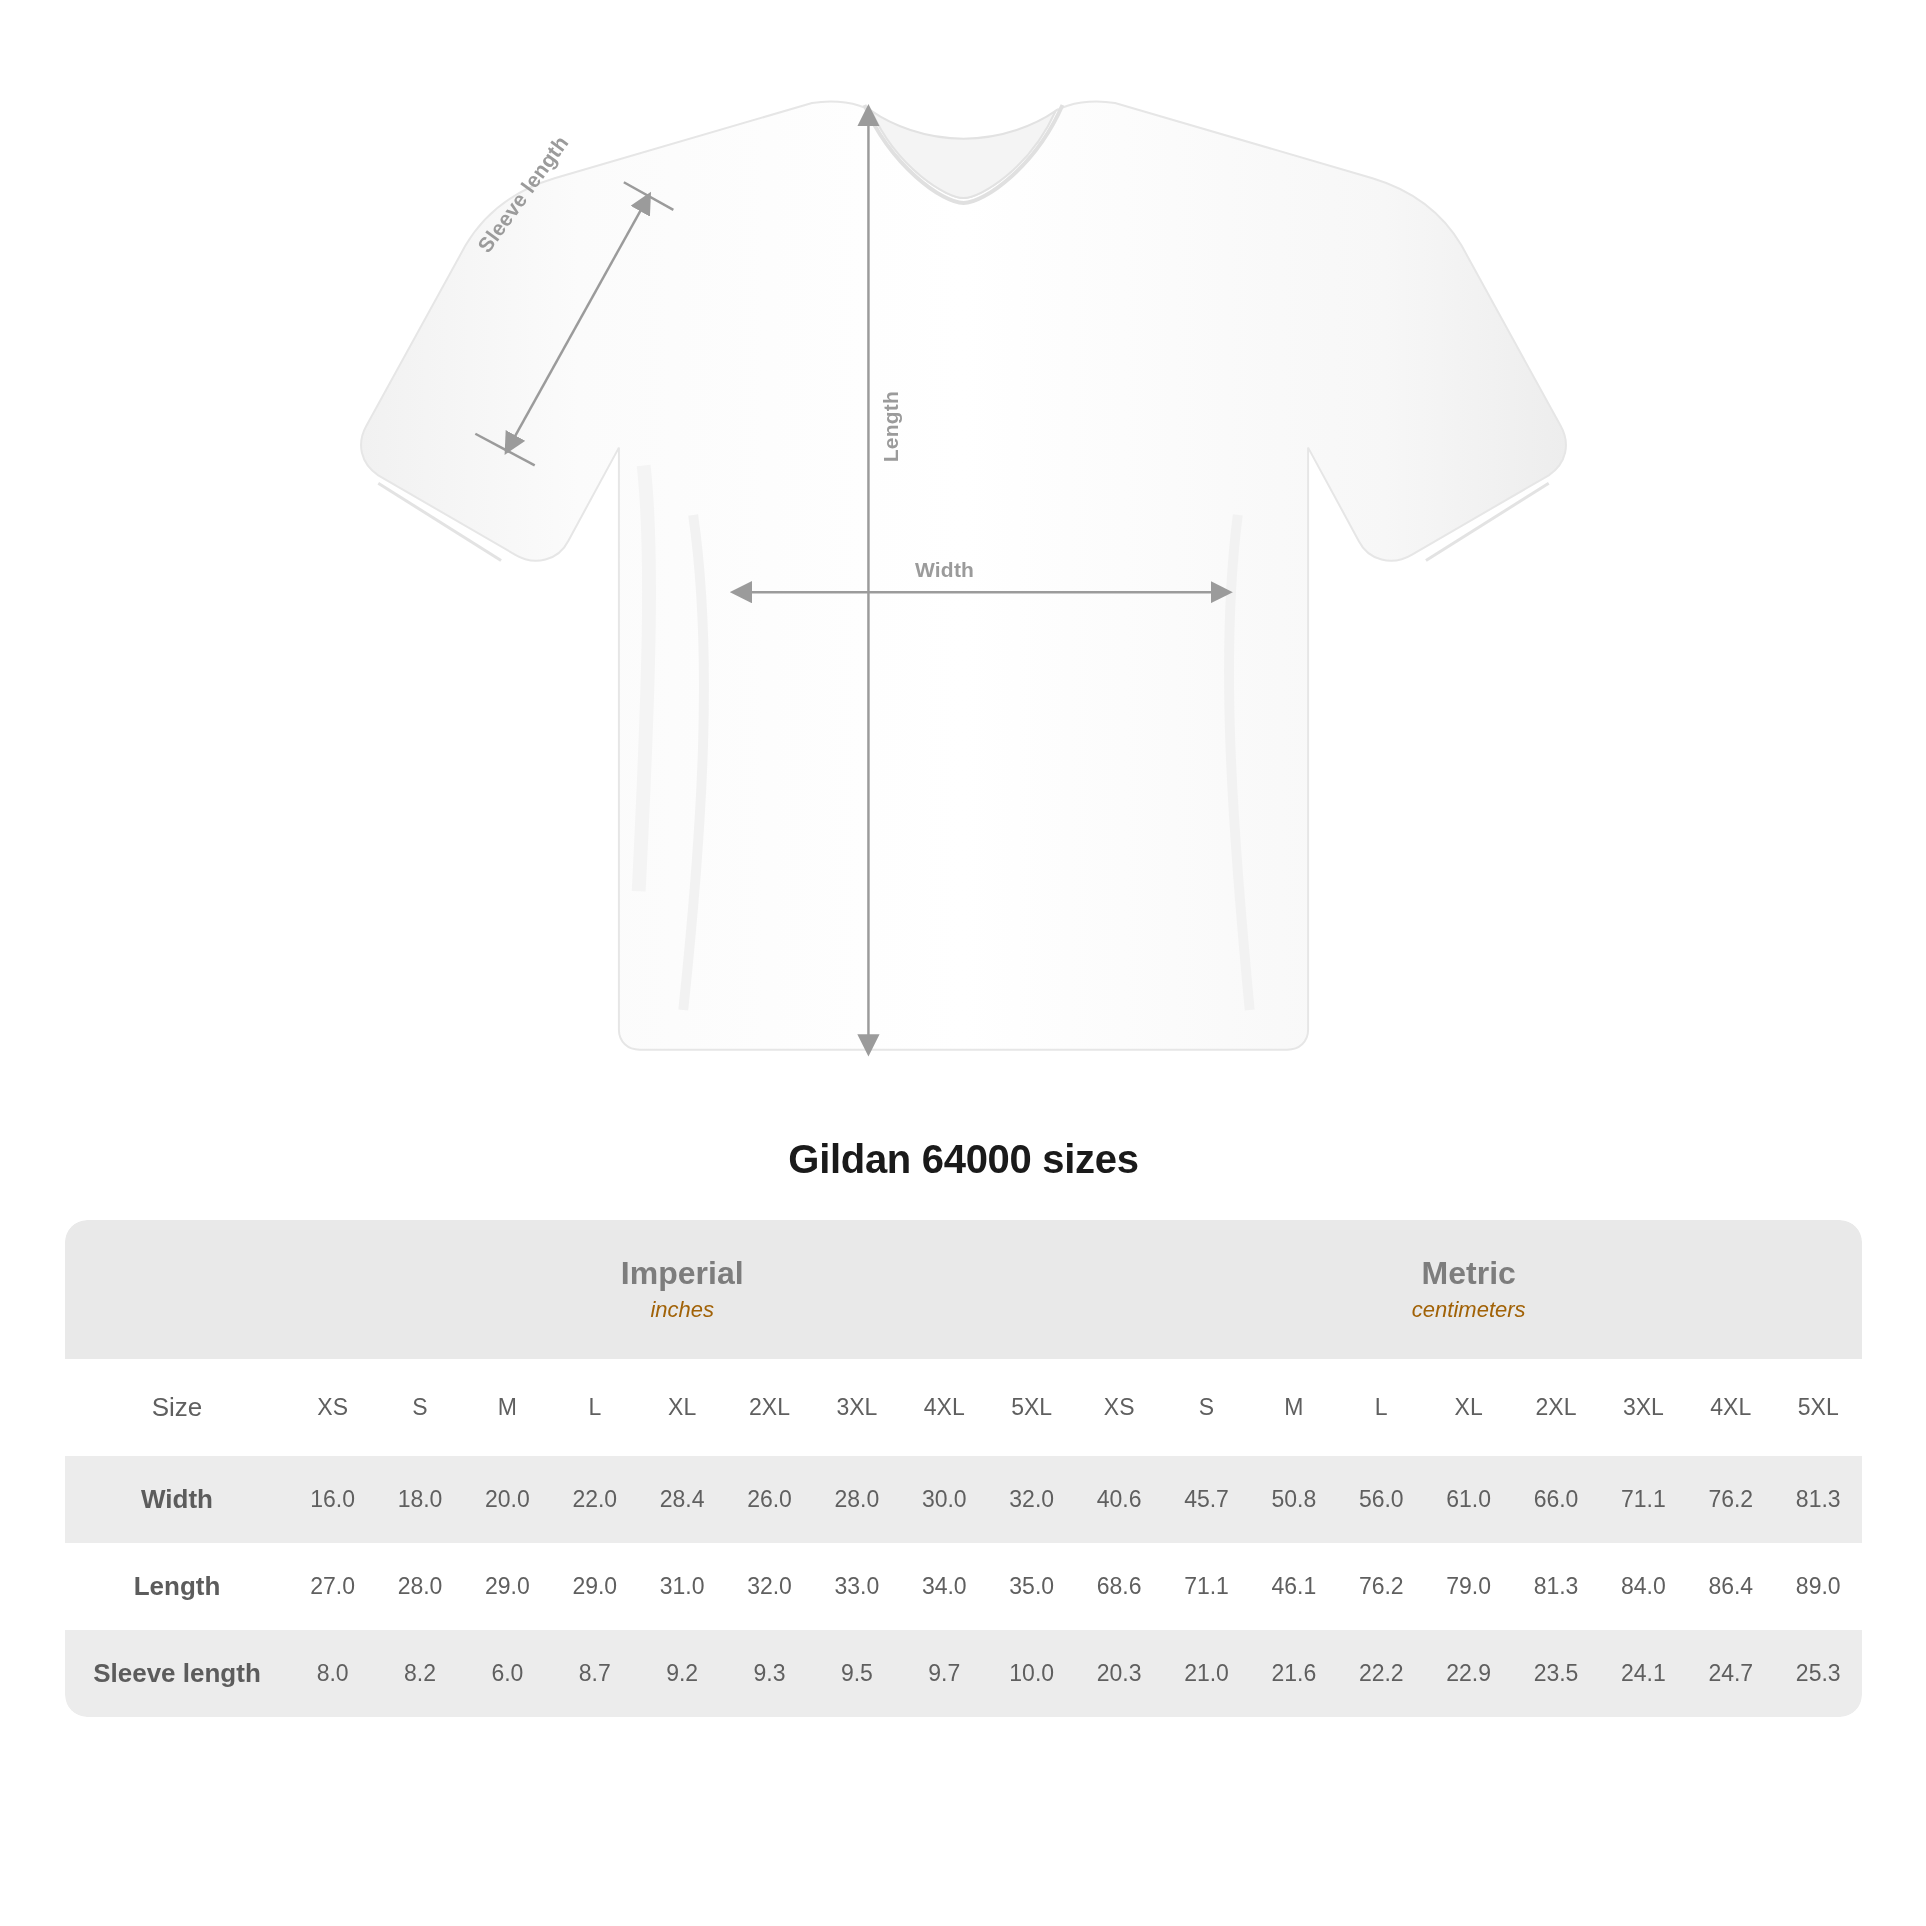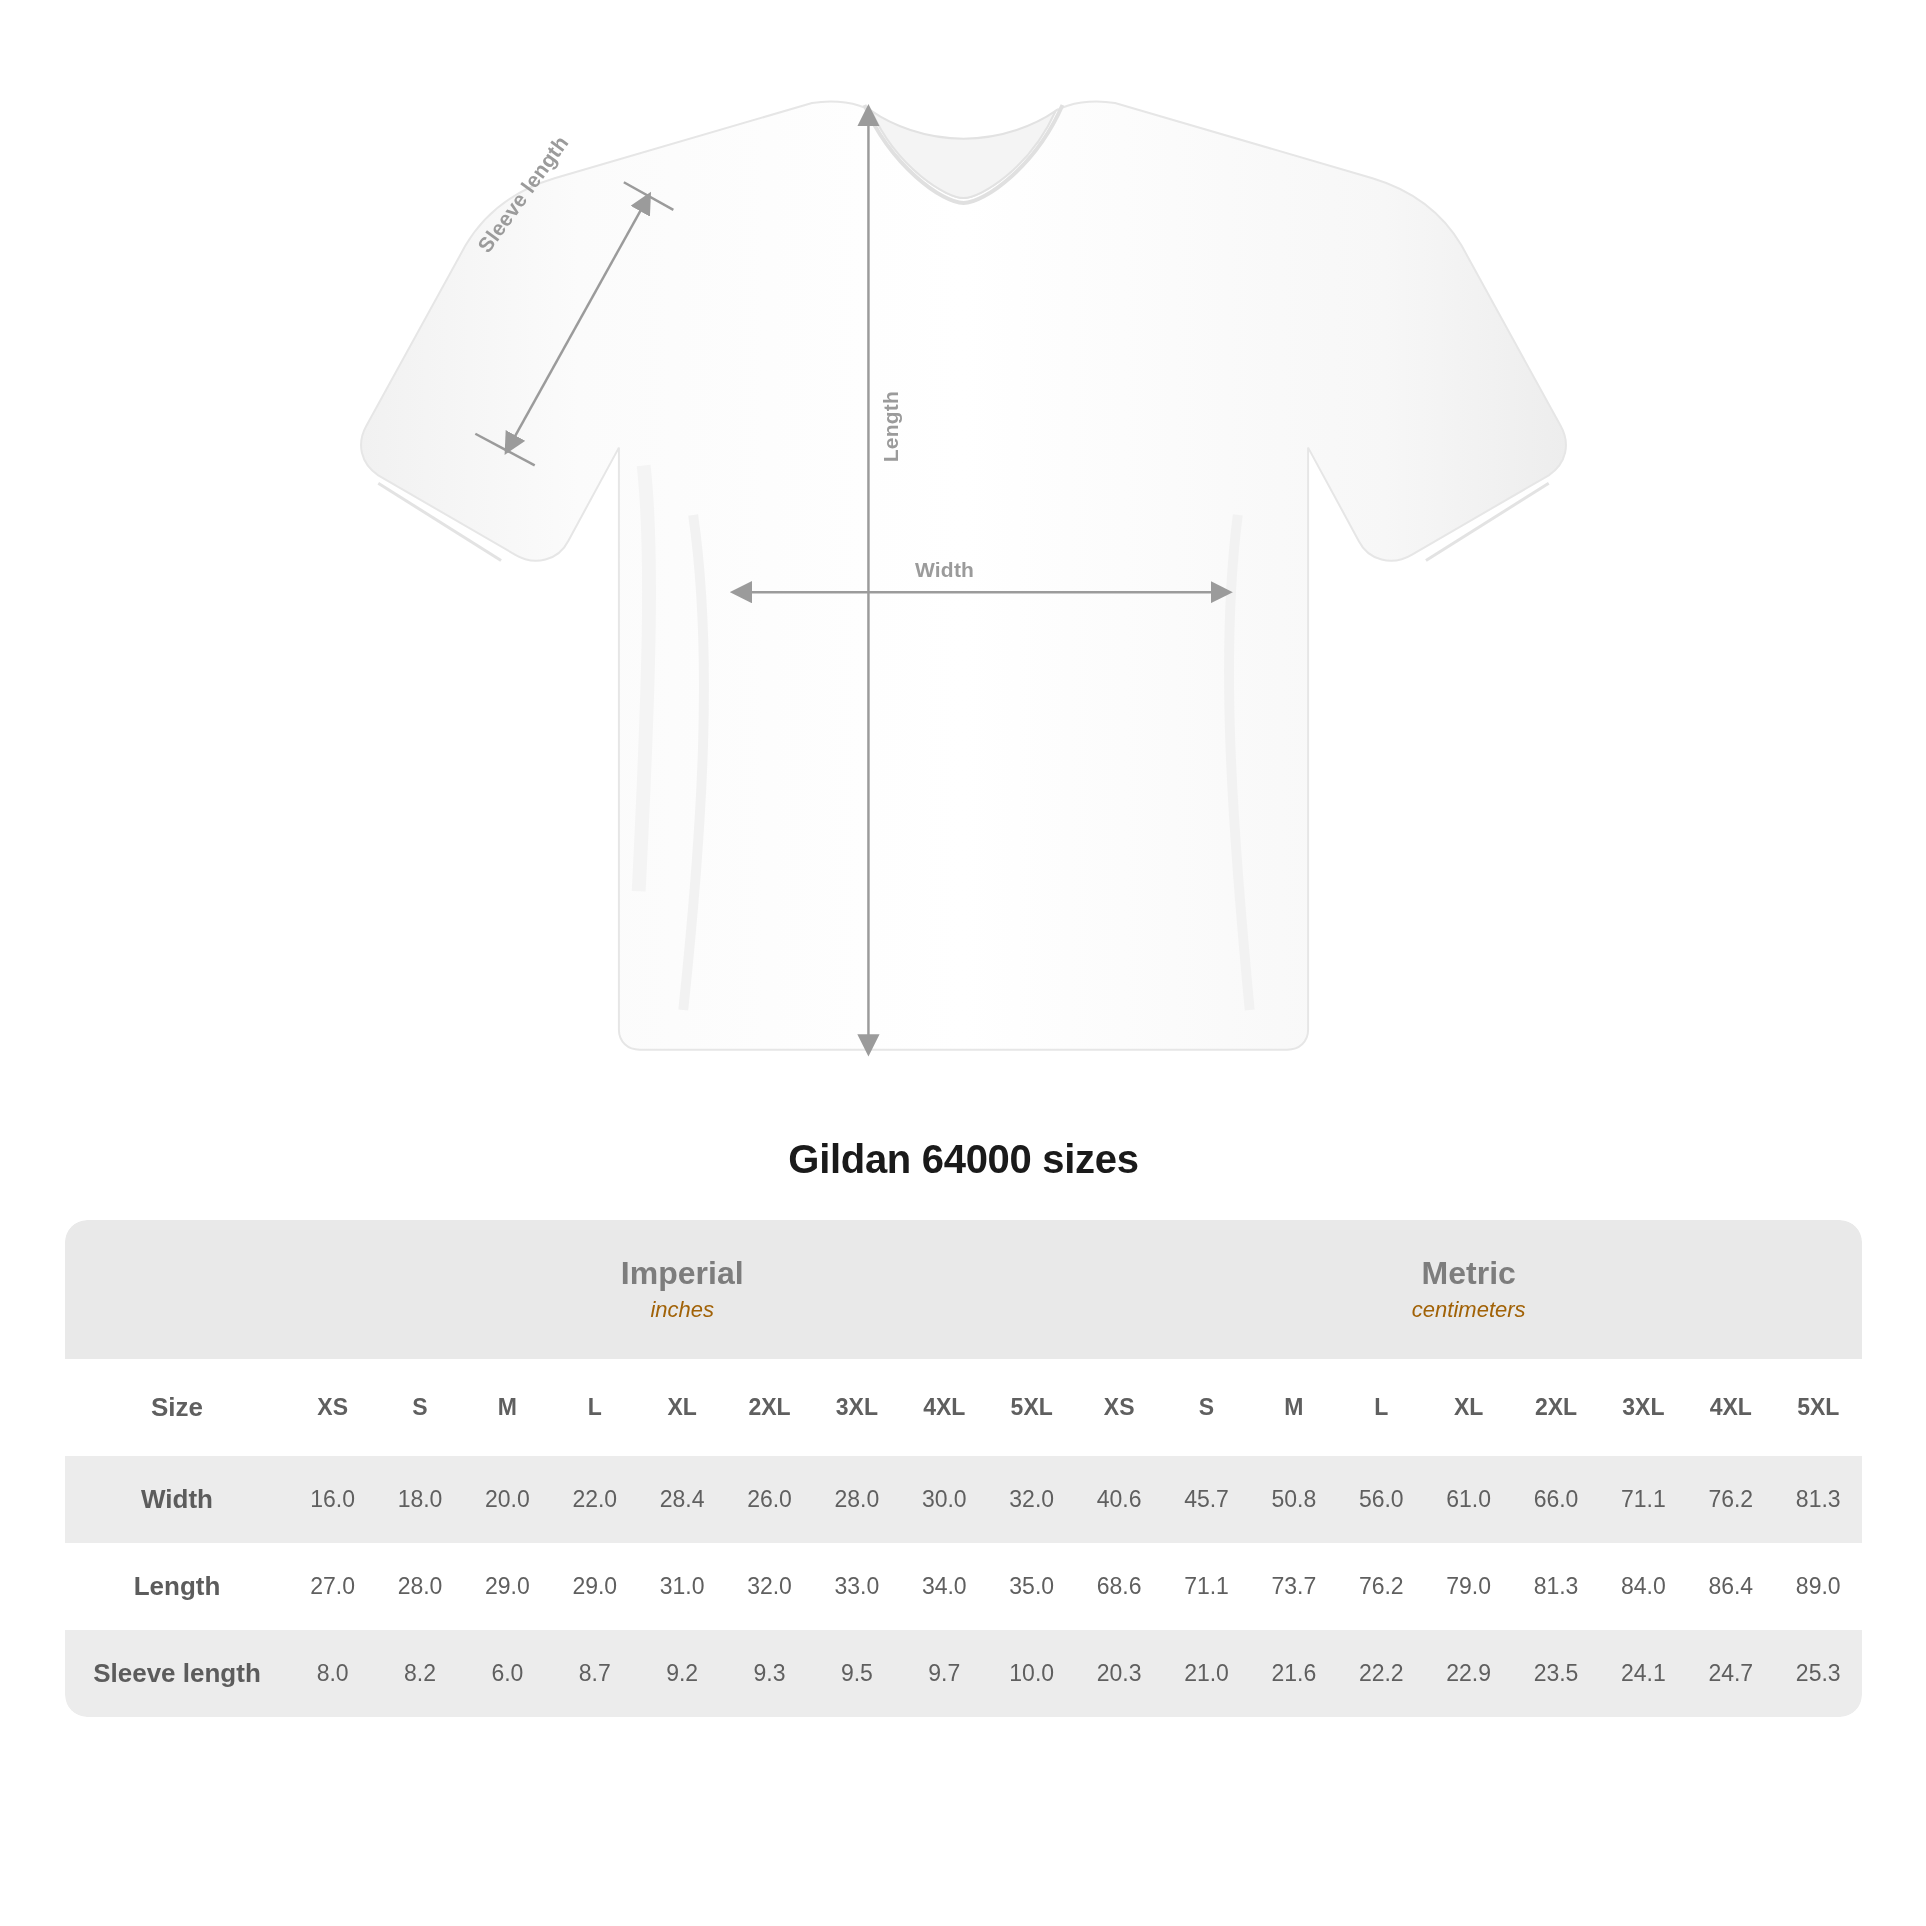--- a/index.html
+++ b/index.html
@@ -109,21 +109,21 @@
     font-style: italic;
     color: #a16207;
     line-height: 1.5;
   }
   .unit-row td.corner { background: #e9e9e9; }
 
   
   .head-row td {
     background: #ffffff;
     height: 97px;
-    font-weight: bold;
+    font-weight: normal;
     color: #6b6b6b;
     font-size: 25px;
   }
   .head-row td.rowlabel {
     font-size: 26px;
   }
 
   
   .data-row td {
     height: 87px;
@@ -310,21 +310,21 @@
           <td>28.0</td>
           <td>29.0</td>
           <td>29.0</td>
           <td>31.0</td>
           <td>32.0</td>
           <td>33.0</td>
           <td>34.0</td>
           <td>35.0</td>
           <td>68.6</td>
           <td>71.1</td>
-          <td>73.7</td>
+          <td>46.1</td>
           <td>76.2</td>
           <td>79.0</td>
           <td>81.3</td>
           <td>84.0</td>
           <td>86.4</td>
           <td>89.0</td>
         </tr>
 
         <tr class="data-row shaded last-row">
           <td class="rowlabel">Sleeve length</td>

